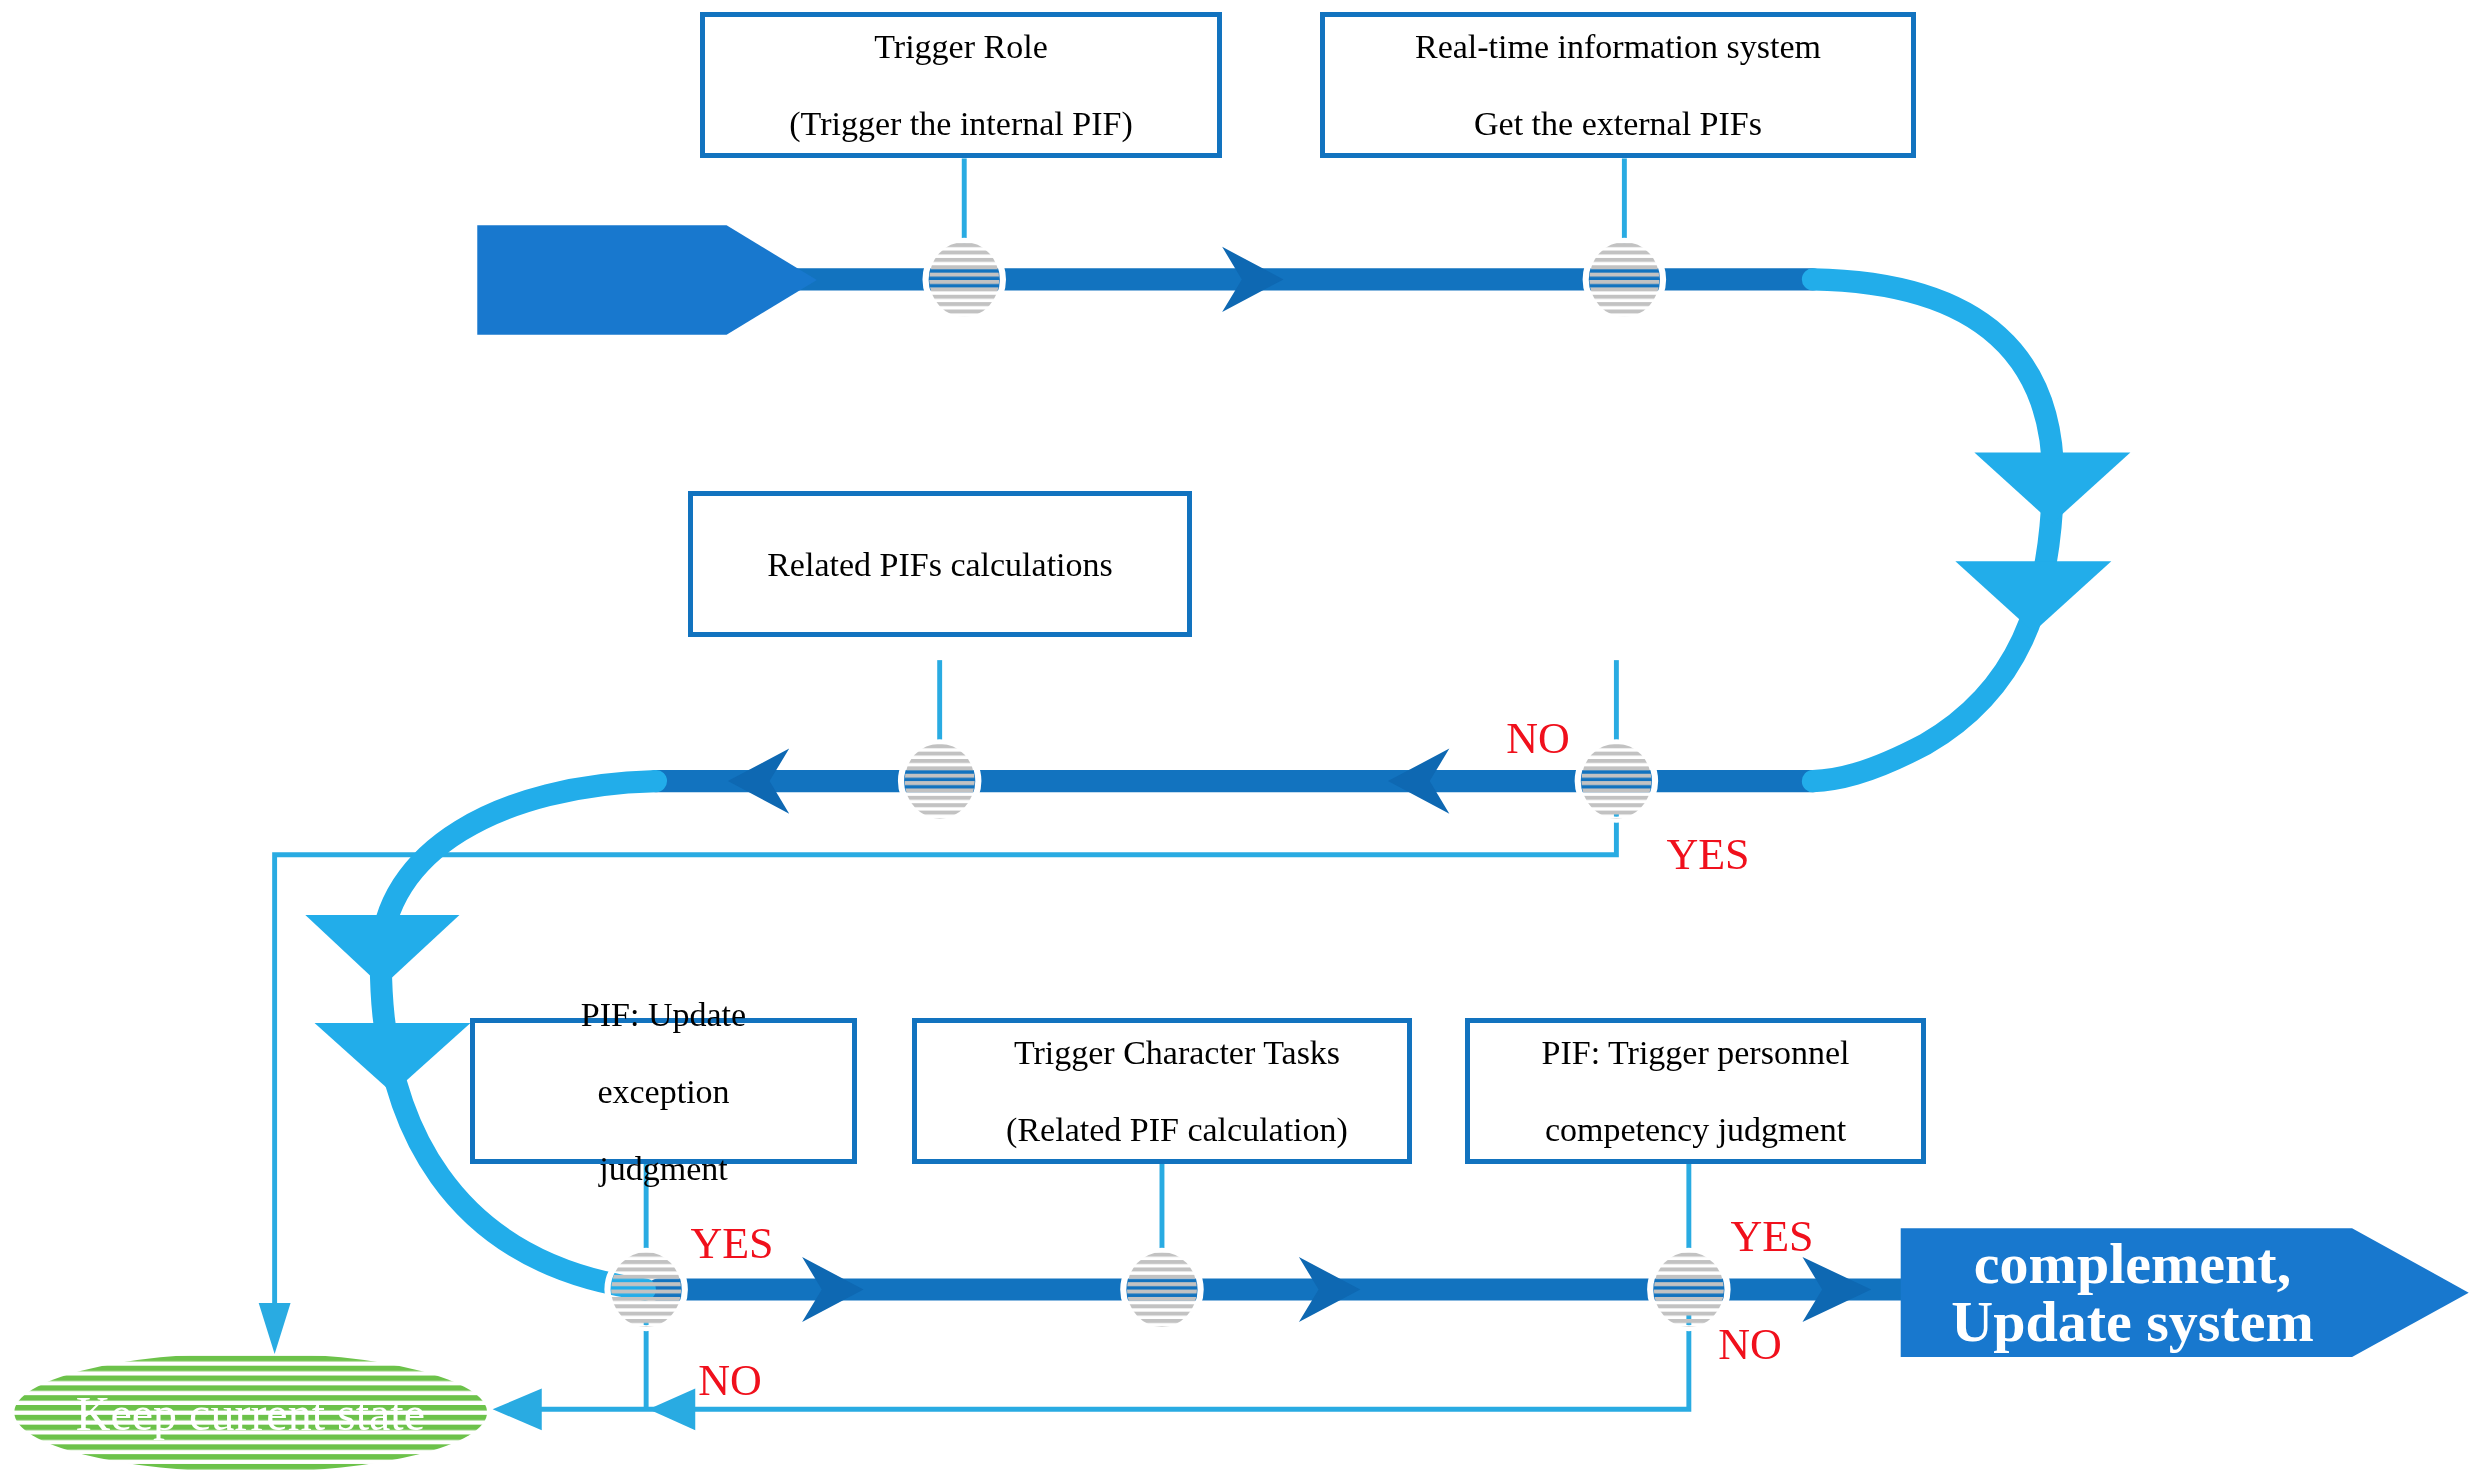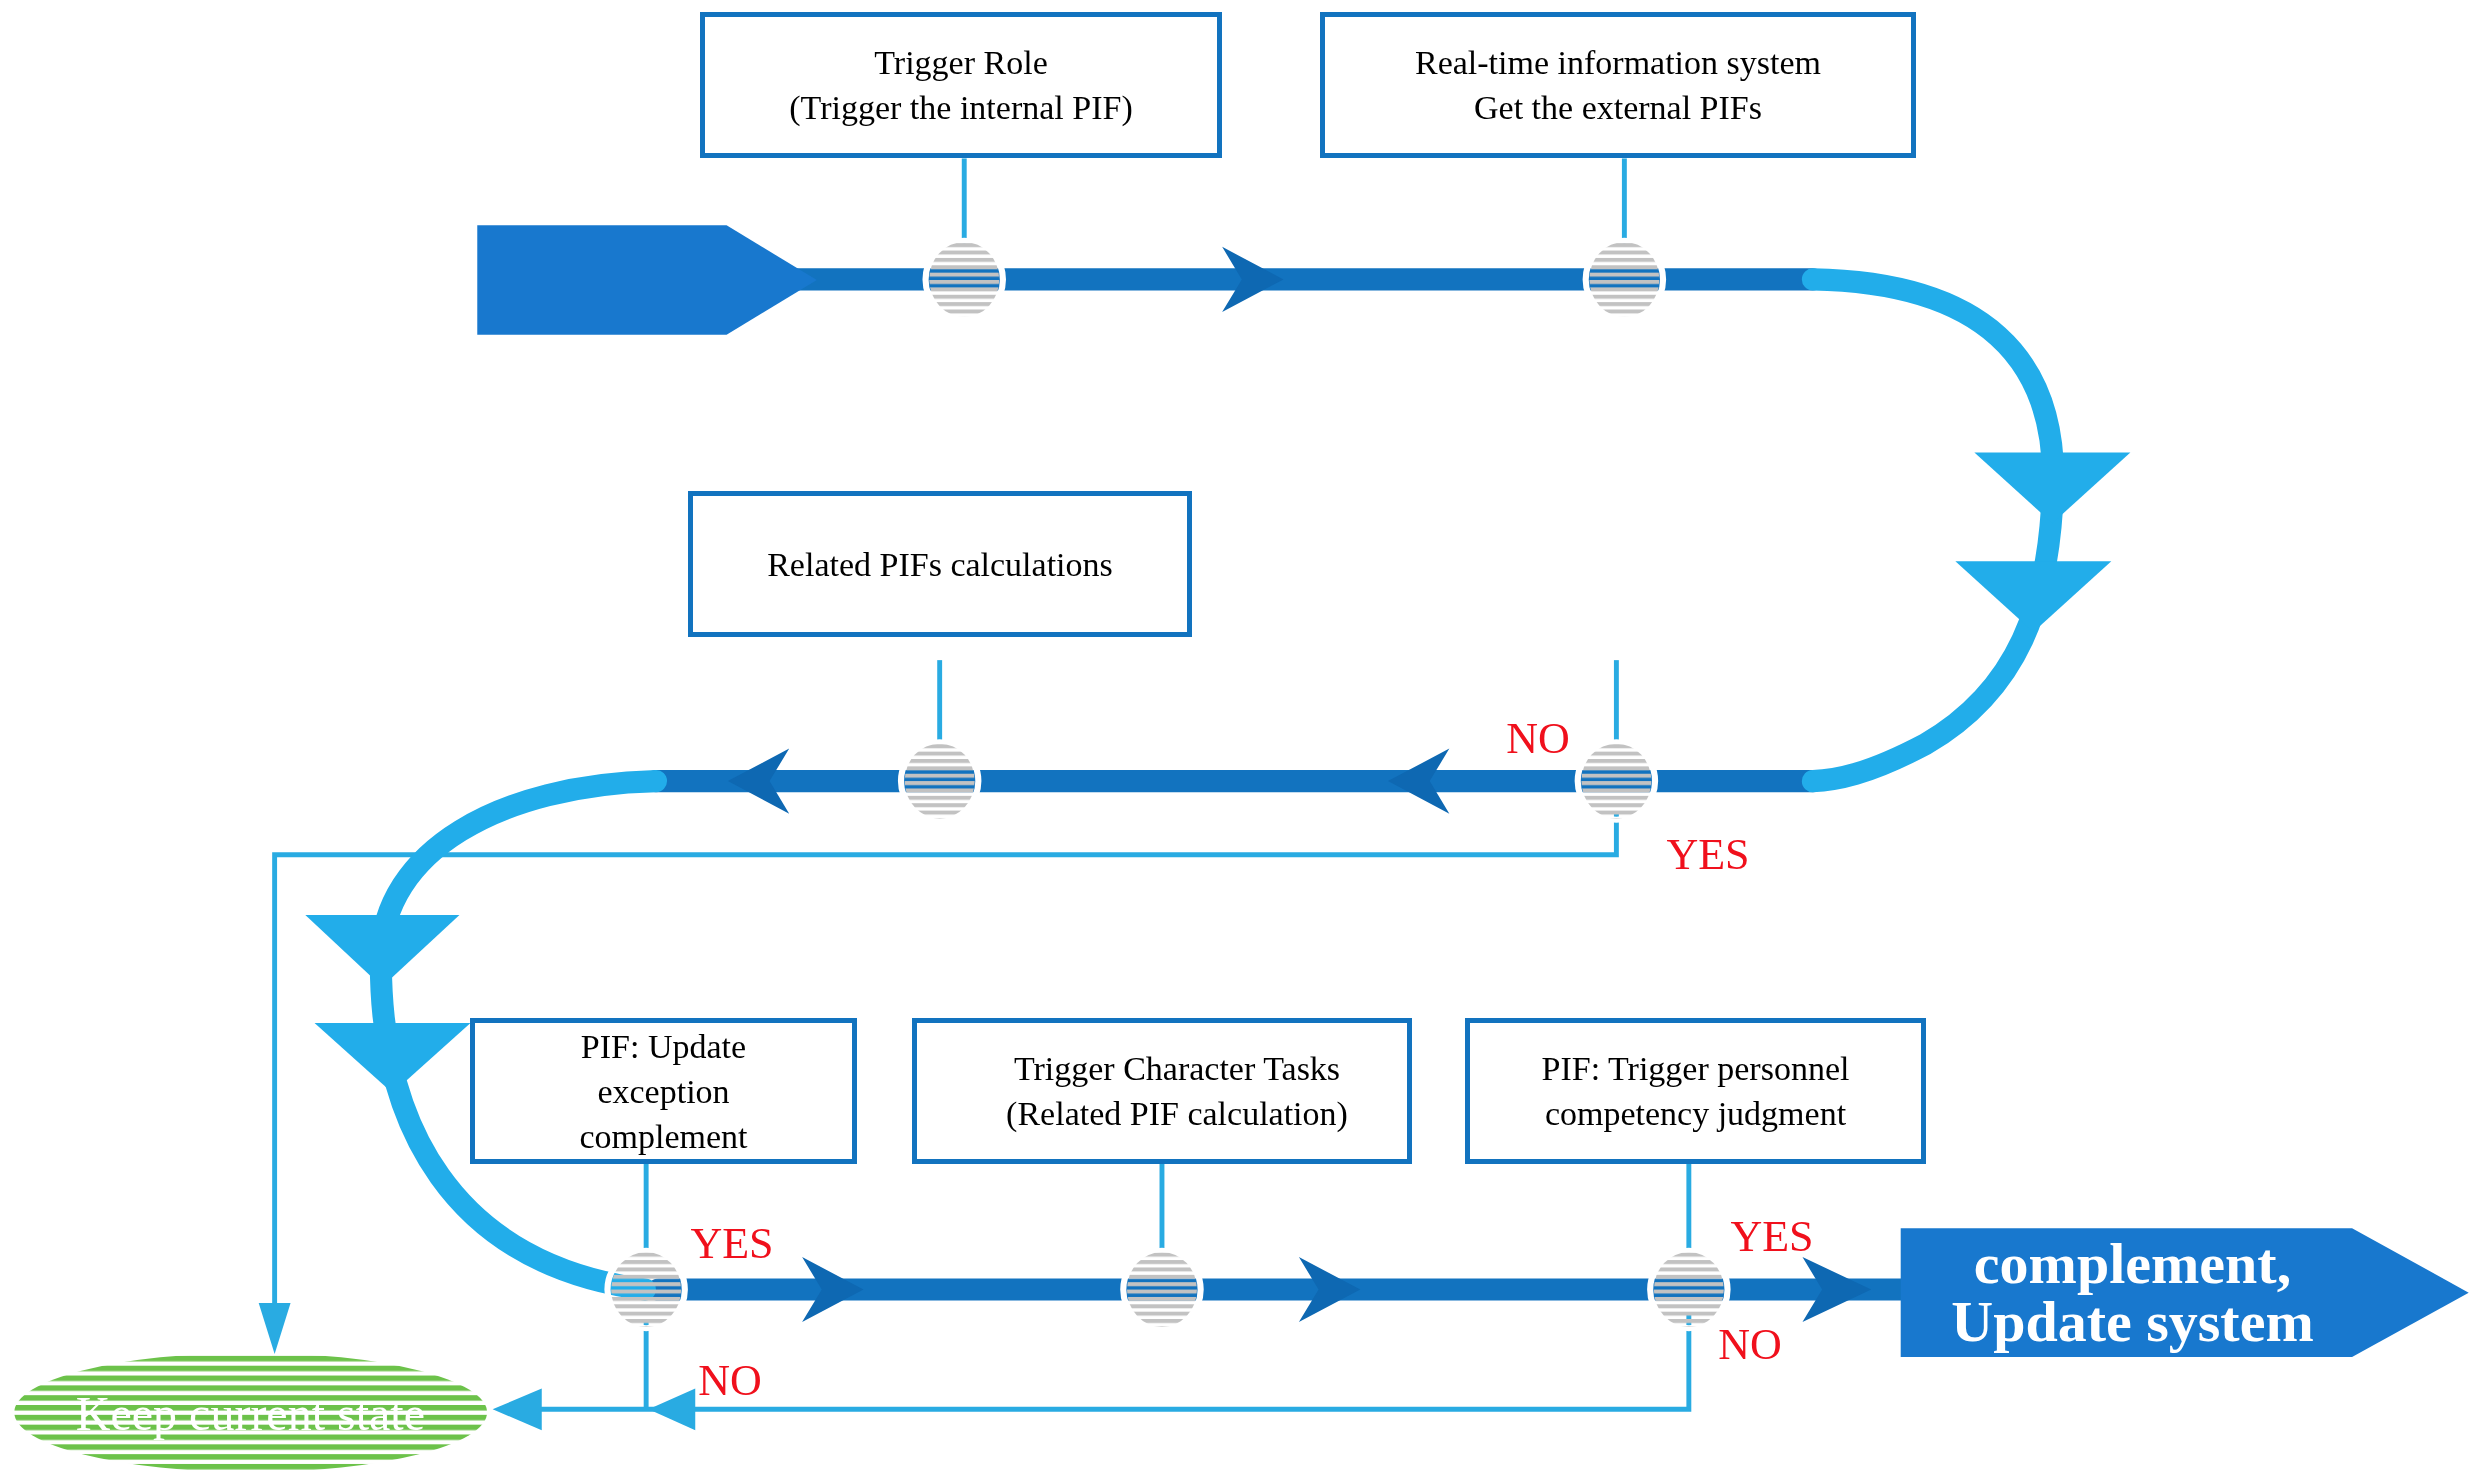--- a/index.html
+++ b/index.html
@@ -15,20 +15,21 @@
   .canvas{
     position:relative;width:2475px;height:1483px;background:#fff;overflow:hidden;
     font-family:"Liberation Serif","DejaVu Serif",serif;
   }
   .canvas svg{position:absolute;left:0;top:0;}
   .box{
     position:absolute;border:5.5px solid var(--flow-dark-blue);background:#fff;
     display:flex;flex-direction:column;justify-content:center;align-items:center;
     font-size:34px;line-height:45px;color:var(--text-black);text-align:center;
     box-sizing:border-box;
+    gap:32px;
   }
   .shape-label{
     position:absolute;display:flex;flex-direction:column;justify-content:center;align-items:center;
     color:var(--text-white);font-weight:bold;text-align:center;
   }
   .start-label{font-size:56px;letter-spacing:1.8px;}
   .task-label{font-size:58px;line-height:58px;}
   .state-label{font-size:48px;font-weight:normal;color:var(--text-white);}
   .lbl{
     position:absolute;transform:translate(-50%,-50%);
@@ -131,21 +132,21 @@
     <div>Get the external PIFs</div>
   </div>
 
   <div class="box" style="left:688px;top:491px;width:504px;height:146px;">
     <div>Related PIFs calculations</div>
   </div>
 
   <div class="box" style="left:470px;top:1018px;width:387px;height:146px;">
     <div>PIF: Update</div>
     <div>exception</div>
-    <div>complement</div>
+    <div>judgment</div>
   </div>
   <div class="box" style="left:912px;top:1018px;width:500px;height:146px;padding-left:30px;">
     <div>Trigger Character Tasks</div>
     <div>(Related PIF calculation)</div>
   </div>
   <div class="box" style="left:1465px;top:1018px;width:461px;height:146px;">
     <div>PIF: Trigger personnel</div>
     <div>competency judgment</div>
   </div>
 

